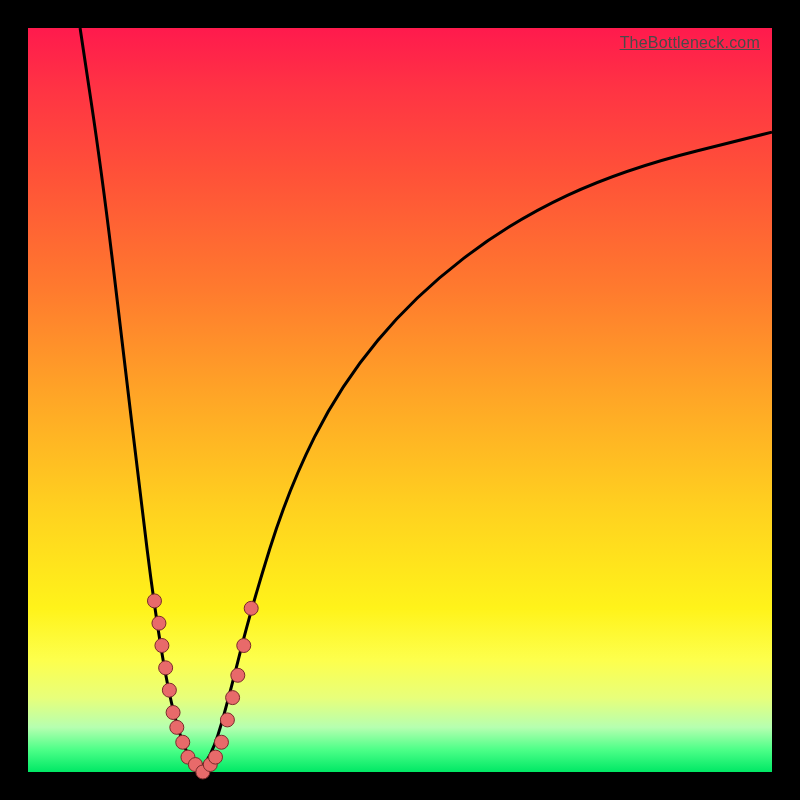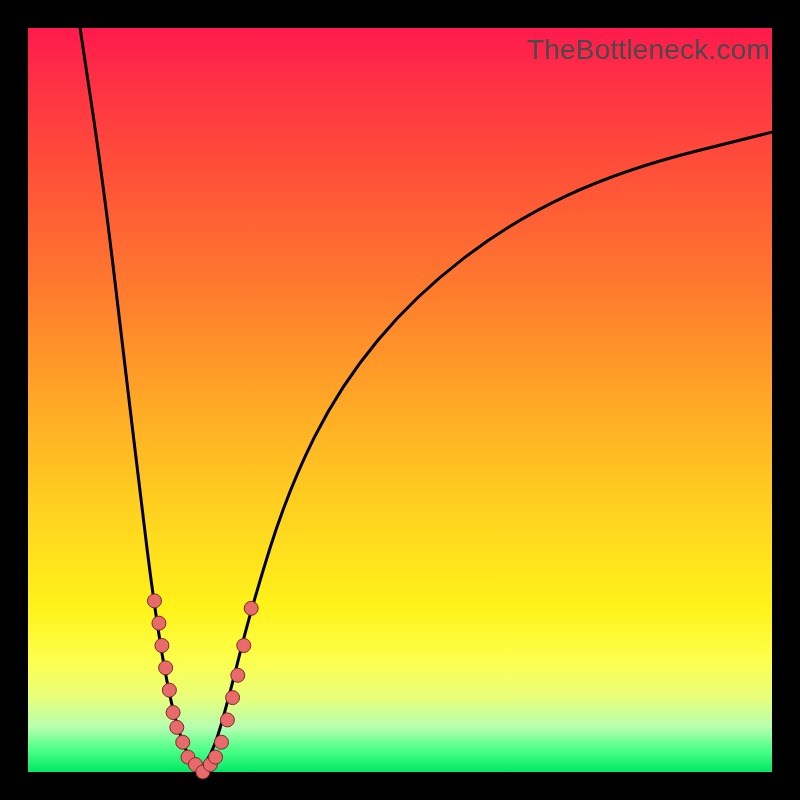--- a/index.html
+++ b/index.html
@@ -37,25 +37,26 @@
       #fdff4d 85%,
       #e8ff7a 90%,
       #b6ffb0 94%,
       #4dff88 97%,
       #00e865 100%
     );
   }
   .watermark {
     position: absolute;
     top: 6px;
-    right: 2px;
+    right: 12px;
     color: #4a4a4a;
-    font-size: 28px;
+    font-size: 16px;
     letter-spacing: 0.2px;
     user-select: none;
+    text-decoration: underline;
   }
   svg.curve {
     position: absolute;
     left: 0;
     top: 0;
     width: 744px;
     height: 744px;
     overflow: visible;
   }
   .curve path {

